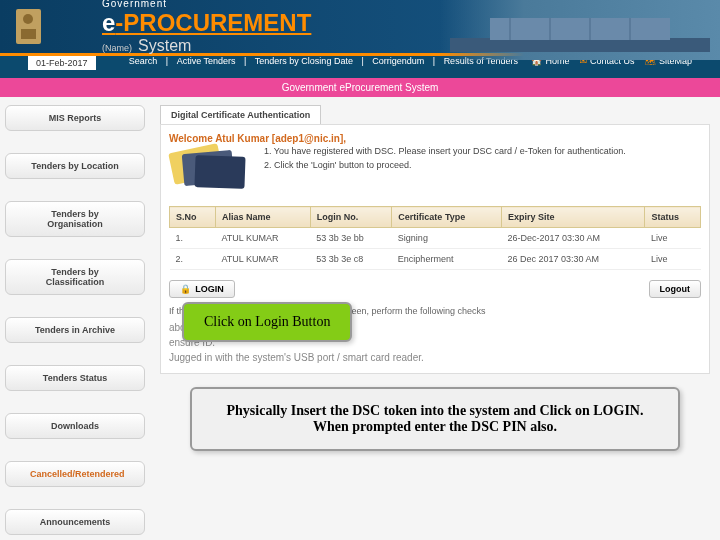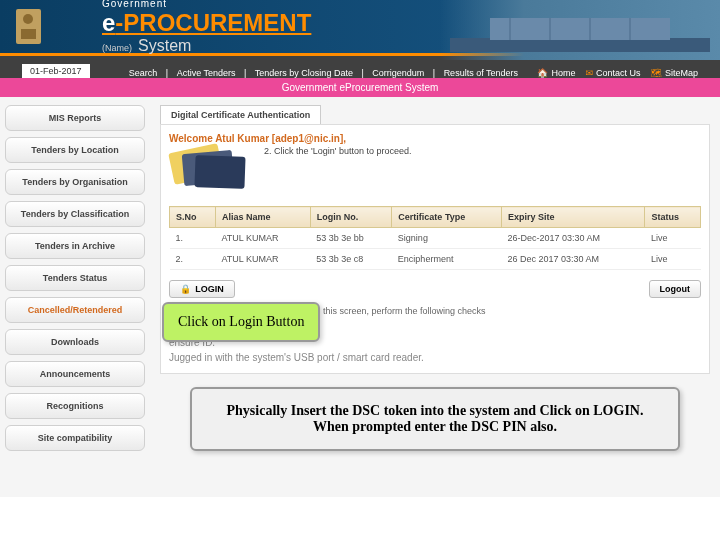--- a/index.html
+++ b/index.html
@@ -9,50 +9,50 @@
 .emblem svg { width: 35px; height: 45px; }
 .logo-text { color: #fff; margin-left: 10px; }
 .logo-gov { font-size: 10px; letter-spacing: 1px; }
 .logo-eproc { font-size: 24px; font-weight: bold; color: #ff8c00; text-decoration: underline; }
 .logo-eproc .e { color: #fff; }
 .logo-system { font-size: 16px; color: #ddd; }
 .demo { font-size: 9px; color: #ccc; }
 .header-img { position: absolute; right: 0; top: 0; width: 280px; height: 60px; background: linear-gradient(to right, transparent, #4a7a9a 30%, #5a8aaa); }
 .dam { position: absolute; right: 10px; top: 8px; width: 260px; height: 44px; }
 .orange-bar { height: 3px; background: #ff8c00; }
-.nav-bar { background: #404040; height: 22px; display: flex; align-items: flex-end; color: #fff; font-size: 9px; padding: 0 22px; }
+.nav-bar { background: #0c4a6e; height: 22px; display: flex; align-items: flex-start; color: #fff; font-size: 9px; padding: 0 28px; }
 .date-box { background: #fff; color: #333; padding: 2px 8px; margin-right: 20px; font-size: 9px; }
 .nav-center { flex: 1; text-align: center; }
 .nav-center span { margin: 0 3px; }
 .nav-right { display: flex; gap: 10px; }
 .nav-right span { display: flex; align-items: center; gap: 3px; }
 .red-bar { background: #ec4899; color: #fff; text-align: center; padding: 4px; font-size: 10px; }
 .content { display: flex; background: #f5f5f5; min-height: 400px; }
 .sidebar { width: 150px; padding: 8px 5px; }
-.side-btn { background: linear-gradient(#fff, #eaeaea); border: 1px solid #d0d0d0; border-radius: 6px; padding: 7px 14px; margin-bottom: 6px; text-align: center; font-size: 9px; color: #444; cursor: pointer; font-weight: bold; }
+.side-btn { background: linear-gradient(#fff, #eaeaea); border: 1px solid #d0d0d0; border-radius: 6px; padding: 7px 24px; margin-bottom: 22px; text-align: center; font-size: 9px; color: #444; cursor: pointer; font-weight: bold; }
 .side-btn.orange { color: #d2691e; }
 .main { flex: 1; padding: 8px 10px; position: relative; }
 .tab { display: inline-block; background: #fff; border: 1px solid #ccc; border-bottom: none; padding: 4px 10px; font-size: 9px; font-weight: bold; color: #444; }
 .welcome-box { background: #fff; border: 1px solid #ddd; padding: 8px; }
 .welcome { color: #d2691e; font-weight: bold; font-size: 10px; margin-bottom: 0; }
 .info-row { display: flex; gap: 15px; align-items: flex-start; margin-bottom: 12px; }
 .card-img { width: 80px; height: 50px; position: relative; }
 .card { position: absolute; width: 50px; height: 32px; border-radius: 3px; }
 .c1 { background: #f0d060; transform: rotate(-12deg); top: 4px; left: 2px; }
 .c2 { background: #4a5a7a; transform: rotate(-5deg); top: 8px; left: 14px; }
 .c3 { background: #2a3a5a; transform: rotate(2deg); top: 12px; left: 26px; }
 .info-list { font-size: 9px; color: #444; line-height: 1.6; }
 .cert-table { width: 100%; border-collapse: collapse; font-size: 9px; }
 .cert-table th { background: linear-gradient(#f8f0e0, #f0e0c0); color: #333; padding: 5px 6px; text-align: left; border: 1px solid #d8c890; font-weight: bold; }
 .cert-table td { padding: 5px 6px; border-bottom: 1px solid #eee; color: #555; }
 .btn-row { display: flex; justify-content: space-between; margin-top: 10px; }
 .login-btn, .logout-btn { background: linear-gradient(#fff, #e8e8e8); border: 1px solid #bbb; border-radius: 3px; padding: 3px 10px; font-size: 9px; font-weight: bold; cursor: pointer; display: flex; align-items: center; gap: 4px; }
 .lock { color: #ff8c00; }
 .hint { font-size: 9px; color: #666; margin-top: 8px; }
-.callout1 { position: absolute; top: 205px; left: 12px; background: #bef264; border: 2px solid #999; border-radius: 6px; padding: 10px 14px; font-family: "Times New Roman", serif; font-size: 14px; box-shadow: 2px 2px 5px rgba(0,0,0,0.2); z-index: 10; }
+.callout1 { position: absolute; top: 205px; left: 32px; background: #84cc16; border: 2px solid #999; border-radius: 6px; padding: 10px 20px; font-family: "Times New Roman", serif; font-size: 14px; box-shadow: 2px 2px 5px rgba(0,0,0,0.2); z-index: 10; }
 .callout2 { position: absolute; top: 290px; left: 40px; right: 40px; background: #f0f0f0; border: 2px solid #999; border-radius: 6px; padding: 14px 20px; font-family: "Times New Roman", serif; font-size: 14px; font-weight: bold; text-align: center; box-shadow: 2px 2px 5px rgba(0,0,0,0.2); }
 .more-text { font-size: 10px; color: #888; margin-top: 4px; line-height: 1.5; }
 </style>
 </head>
 <body>
 
 <div class="header">
   <div class="emblem">
     <svg viewBox="0 0 35 45">
         <rect x="5" y="5" width="25" height="35" fill="#c0a060" rx="2"></rect>
@@ -103,37 +103,38 @@
 <div class="red-bar">Government eProcurement System</div>
 
 <div class="content">
   <div class="sidebar" id="sidebar">
       <div class="side-btn ">MIS Reports</div>
       <div class="side-btn ">Tenders by Location</div>
       <div class="side-btn ">Tenders by Organisation</div>
       <div class="side-btn ">Tenders by Classification</div>
       <div class="side-btn ">Tenders in Archive</div>
       <div class="side-btn ">Tenders Status</div>
+      <div class="side-btn ">Downloads</div>
       <div class="side-btn orange">Cancelled/Retendered</div>
-      <div class="side-btn ">Downloads</div>
       <div class="side-btn ">Announcements</div>
       <div class="side-btn ">Recognitions</div>
       <div class="side-btn ">Site compatibility</div>
     </div>
   <div class="main">
     <div class="tab">Digital Certificate Authentication</div>
     <div class="welcome-box">
       <div class="welcome">Welcome Atul Kumar [adep1@nic.in],</div>
       <div class="info-row">
         <div class="card-img">
           <div class="card c1"></div>
             <div class="card c2"></div>
             <div class="card c3"></div>
         </div>
         <div class="info-list">
+          <div>1. You have registered with DSC. Please insert your DSC card / e-Token for authentication.</div>
           <div>2. Click the 'Login' button to proceed.</div>
         </div>
       </div>
       <table class="cert-table">
         <thead>
             <tr id="thead-row">
               <th>S.No</th>
               <th>Alias Name</th>
               <th>Login No.</th>
               <th>Certificate Type</th>

